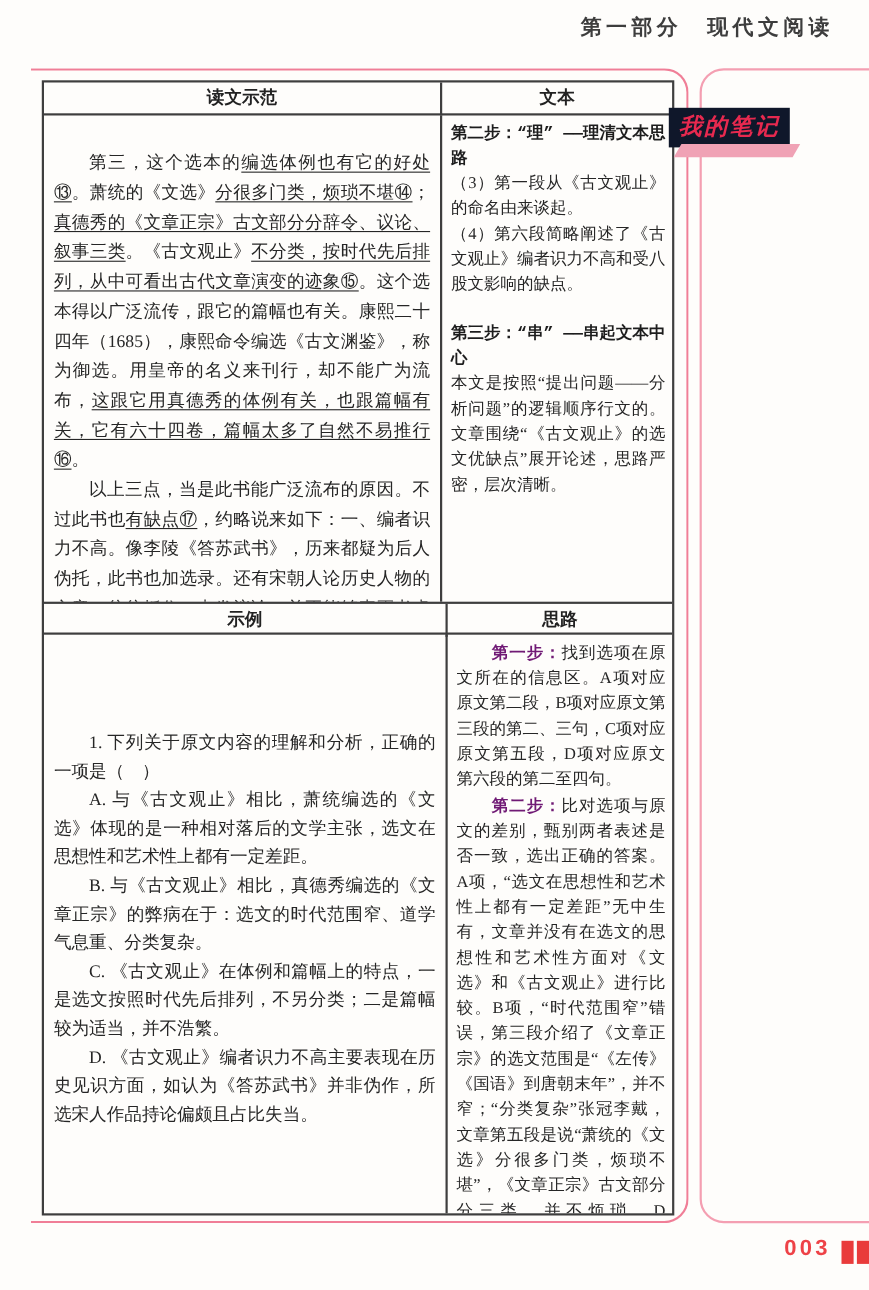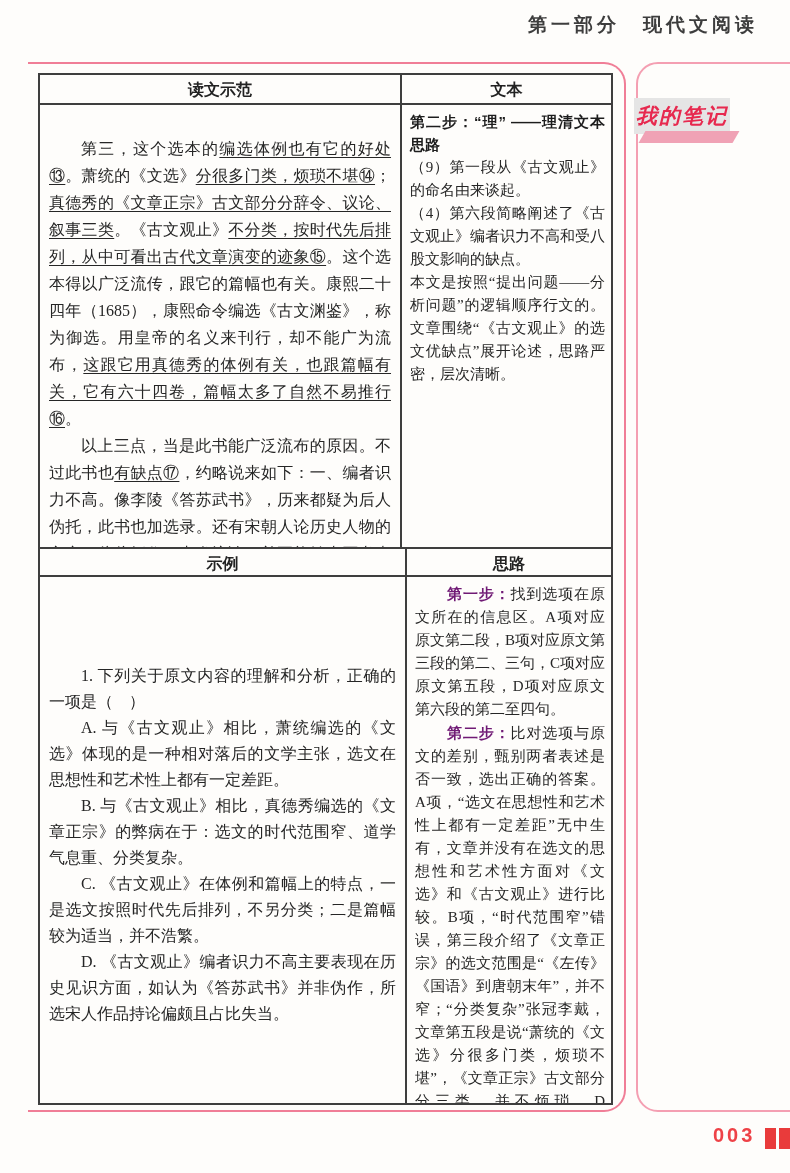--- a/index.html
+++ b/index.html
@@ -30,23 +30,23 @@
   
   .notes-panel {
     position: absolute; left: 636px; top: 62px;
     width: 176px; height: 1050px;
     border: 2px solid #f49fb2;
     border-radius: 22px;
   }
 
   
   .notes-badge {
-    position: absolute; left: 634px; top: 98px;
-    width: 96px; height: 36px; z-index: 3;
-    background: #e5e5e5;
+    position: absolute; left: 608px; top: 98px;
+    width: 110px; height: 36px; z-index: 3;
+    background: #0f172a;
   }
   .notes-badge .badge-shadow {
     position: absolute; left: 8px; right: -6px; bottom: -9px;
     height: 12px; background: #f0a2b5;
     transform: skewX(-30deg);
   }
   .notes-badge .badge-text {
     position: relative; display: block; width: 100%; height: 100%;
     font-family: "Liberation Sans", sans-serif;
     font-size: 21px; font-weight: bold; font-style: italic;
@@ -83,21 +83,21 @@
   .example-cell { padding-top: 86px; line-height: 26px; }
   .para { text-indent: 2em; }
 
   
   .guide-cell, .analysis-cell {
     padding: 5px 6px 0 8px;
     font-size: 15px; line-height: 23px;
     text-align: justify;
   }
   .step-title {
-    font-family: Liberation Sans, sans-serif;
+    font-family: Liberation Mono, monospace;
     font-weight: bold; color: #1d1d1d;
   }
   .step-gap { margin-top: 21px; }
 
   .u { text-decoration: underline; text-underline-offset: 3px; }
   .b { font-family: "Liberation Sans", sans-serif; font-weight: bold; color: #701a75; margin-left: 32px; }
 
   
   .page-number {
     position: absolute; left: 713px; top: 1124px;
@@ -130,22 +130,23 @@
   </div>
 
   <div class="trow t1body">
     <div class="cell text-cell">
       <p class="para"><span>第三，这个选本的</span><span class="u">编选体例也有它的好处⑬</span><span>。萧统的《文选》</span><span class="u">分很多门类，烦琐不堪⑭</span><span>；</span><span class="u">真德秀的《文章正宗》古文部分分辞令、议论、叙事三类</span><span>。《古文观止》</span><span class="u">不分类，按时代先后排列，从中可看出古代文章演变的迹象⑮</span><span>。这个选本得以广泛流传，跟它的篇幅也有关。康熙二十四年（1685），康熙命令编选《古文渊鉴》，称为御选。用皇帝的名义来刊行，却不能广为流布，</span><span class="u">这跟它用真德秀的体例有关，也跟篇幅有关，它有六十四卷，篇幅太多了自然不易推行⑯</span><span>。</span></p>
       <p class="para"><span>以上三点，当是此书能广泛流布的原因。不过此书也</span><span class="u">有缺点⑰</span><span>，约略说来如下：一、编者识力不高。像李陵《答苏武书》，历来都疑为后人伪托，此书也加选录。还有宋朝人论历史人物的文章，往往抓住一点发议论，并不能够真正考虑当时历史的全面情况。这类文章也选多了。二、不免受到八股文的影响。选文所选《史记》，像《伯夷》《管晏》，这些传记议论多而不致力于刻画人物。编者选这些是看中它们的唱叹和转折，反而把最好的文章漏掉了。</span></p>
 
     </div>
     <div class="cell guide-cell">
       <p class="step-title">第二步：“理” ——理清文本思路</p>
-      <p>（9）第一段从《古文观止》的命名由来谈起。</p>
+      <p>（3）第一段从《古文观止》的命名由来谈起。</p>
       <p>（4）第六段简略阐述了《古文观止》编者识力不高和受八股文影响的缺点。</p>
+      <p class="step-title step-gap">第三步：“串” ——串起文本中心</p>
       <p>本文是按照“提出问题——分析问题”的逻辑顺序行文的。文章围绕“《古文观止》的选文优缺点”展开论述，思路严密，层次清晰。</p>
     </div>
   </div>
 
   <div class="thead t2">
     <div class="th">示例</div>
     <div class="th">思路</div>
   </div>
 
   <div class="trow t2body">

